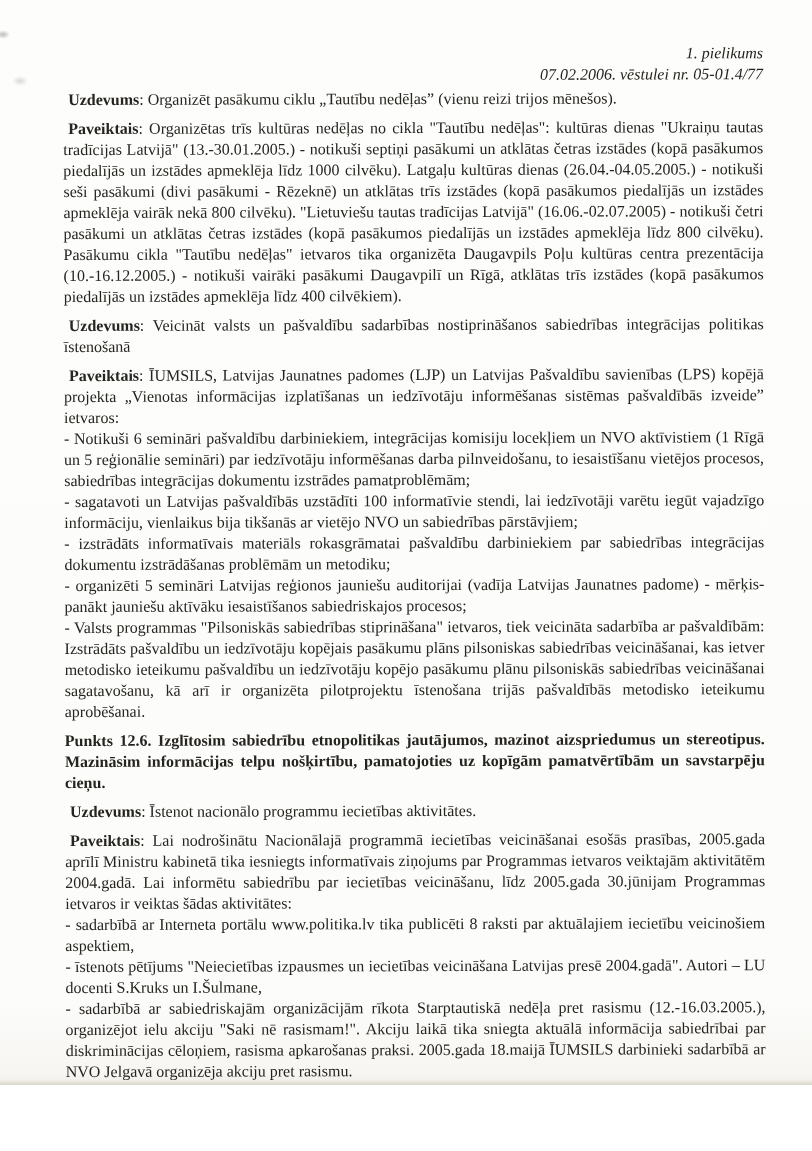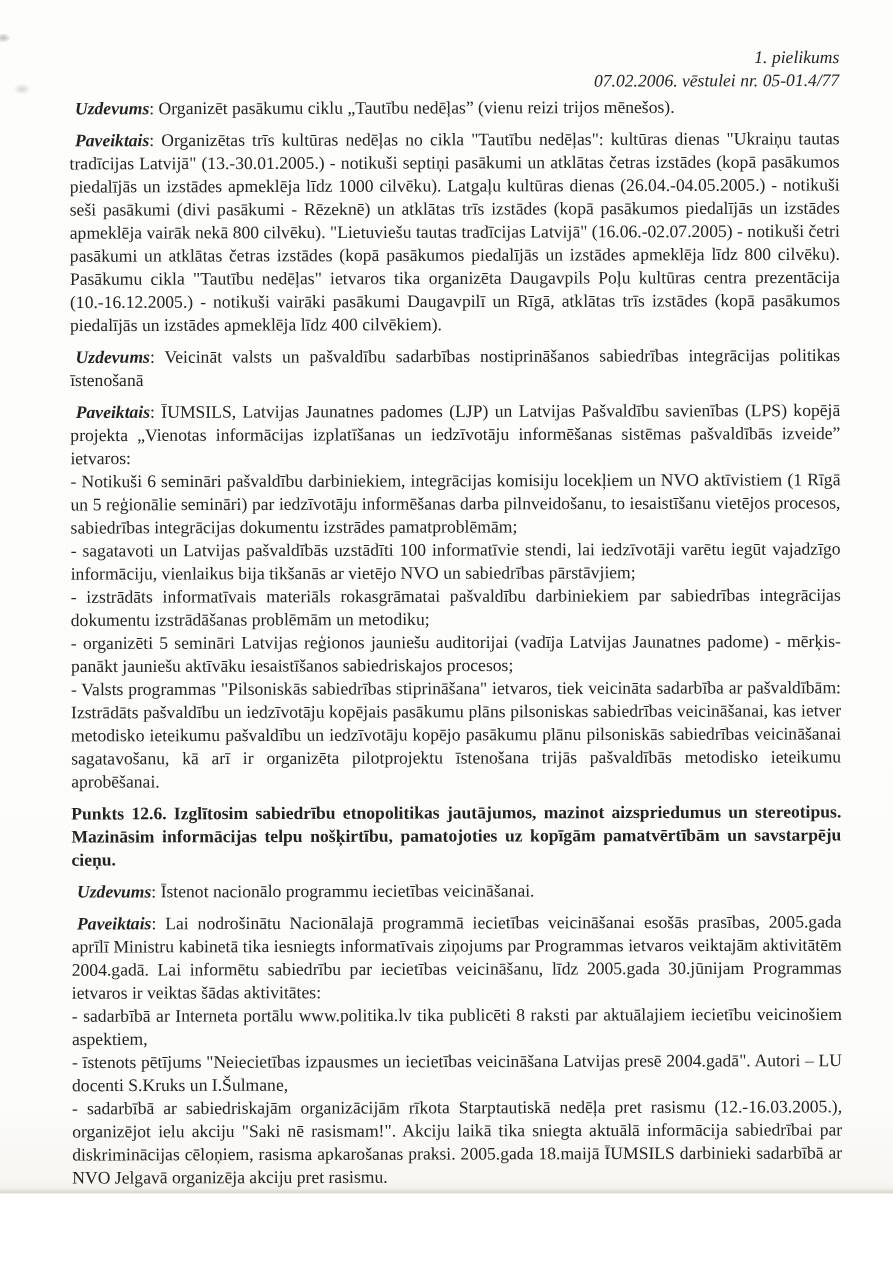--- a/index.html
+++ b/index.html
@@ -34,21 +34,21 @@
     font-style: italic;
     margin: 0 0 3px 0;
   }
   .para {
     margin: 0 0 8px 0;
     text-align: justify;
     text-indent: 5px;
   }
   .para.nogap { margin-bottom: 0; }
   .para.bold { font-weight: 700; text-indent: 0; }
-  .lead { font-weight: 700; font-style: italic; }
+  .lead { font-weight: 700; }
   .list { margin: 0 0 8px 0; }
   .list-line { text-align: justify; text-indent: 0; }
   .pagenum {
     position: absolute;
     top: 1095px;
     left: 720px;
     font-size: 16px;
     color: #33312c;
   }
   .smudge {
@@ -96,21 +96,21 @@
     <div class="list">
       <div class="list-line">- Notikuši 6 semināri pašvaldību darbiniekiem, integrācijas komisiju locekļiem un NVO aktīvistiem (1 Rīgā un 5 reģionālie semināri) par iedzīvotāju informēšanas darba pilnveidošanu, to iesaistīšanu vietējos procesos, sabiedrības integrācijas dokumentu izstrādes pamatproblēmām;</div>
       <div class="list-line">- sagatavoti un Latvijas pašvaldībās uzstādīti 100 informatīvie stendi, lai iedzīvotāji varētu iegūt vajadzīgo informāciju, vienlaikus bija tikšanās ar vietējo NVO un sabiedrības pārstāvjiem;</div>
       <div class="list-line">- izstrādāts informatīvais materiāls rokasgrāmatai pašvaldību darbiniekiem par sabiedrības integrācijas dokumentu izstrādāšanas problēmām un metodiku;</div>
       <div class="list-line">- organizēti 5 semināri Latvijas reģionos jauniešu auditorijai (vadīja Latvijas Jaunatnes padome) - mērķis- panākt jauniešu aktīvāku iesaistīšanos sabiedriskajos procesos;</div>
       <div class="list-line">- Valsts programmas "Pilsoniskās sabiedrības stiprināšana" ietvaros, tiek veicināta sadarbība ar pašvaldībām: Izstrādāts pašvaldību un iedzīvotāju kopējais pasākumu plāns pilsoniskas sabiedrības veicināšanai, kas ietver metodisko ieteikumu pašvaldību un iedzīvotāju kopējo pasākumu plānu pilsoniskās sabiedrības veicināšanai sagatavošanu, kā arī ir organizēta pilotprojektu īstenošana trijās pašvaldībās metodisko ieteikumu aprobēšanai.</div>
     </div>
 
     <p class="para bold">Punkts 12.6. Izglītosim sabiedrību etnopolitikas jautājumos, mazinot aizspriedumus un stereotipus. Mazināsim informācijas telpu nošķirtību, pamatojoties uz kopīgām pamatvērtībām un savstarpēju cieņu.</p>
 
-    <p class="para"><span class="lead">Uzdevums</span><span>: Īstenot nacionālo programmu iecietības veicināšanai.</span></p>
+    <p class="para"><span class="lead">Uzdevums</span><span>: Īstenot nacionālo programmu iecietības aktivitātes.</span></p>
 
     <p class="para nogap"><span class="lead">Paveiktais</span><span>: Lai nodrošinātu Nacionālajā programmā iecietības veicināšanai esošās prasības, 2005.gada aprīlī Ministru kabinetā tika iesniegts informatīvais ziņojums par Programmas ietvaros veiktajām aktivitātēm 2004.gadā. Lai informētu sabiedrību par iecietības veicināšanu, līdz 2005.gada 30.jūnijam Programmas ietvaros ir veiktas šādas aktivitātes:</span></p>
 
     <div class="list">
       <div class="list-line">- sadarbībā ar Interneta portālu www.politika.lv tika publicēti 8 raksti par aktuālajiem iecietību veicinošiem aspektiem,</div>
       <div class="list-line">- īstenots pētījums "Neiecietības izpausmes un iecietības veicināšana Latvijas presē 2004.gadā". Autori – LU docenti S.Kruks un I.Šulmane,</div>
       <div class="list-line">- sadarbībā ar sabiedriskajām organizācijām rīkota Starptautiskā nedēļa pret rasismu (12.-16.03.2005.), organizējot ielu akciju "Saki nē rasismam!". Akciju laikā tika sniegta aktuālā informācija sabiedrībai par diskriminācijas cēloņiem, rasisma apkarošanas praksi. 2005.gada 18.maijā ĪUMSILS darbinieki sadarbībā ar NVO Jelgavā organizēja akciju pret rasismu.</div>
     </div>
 
   </div>

